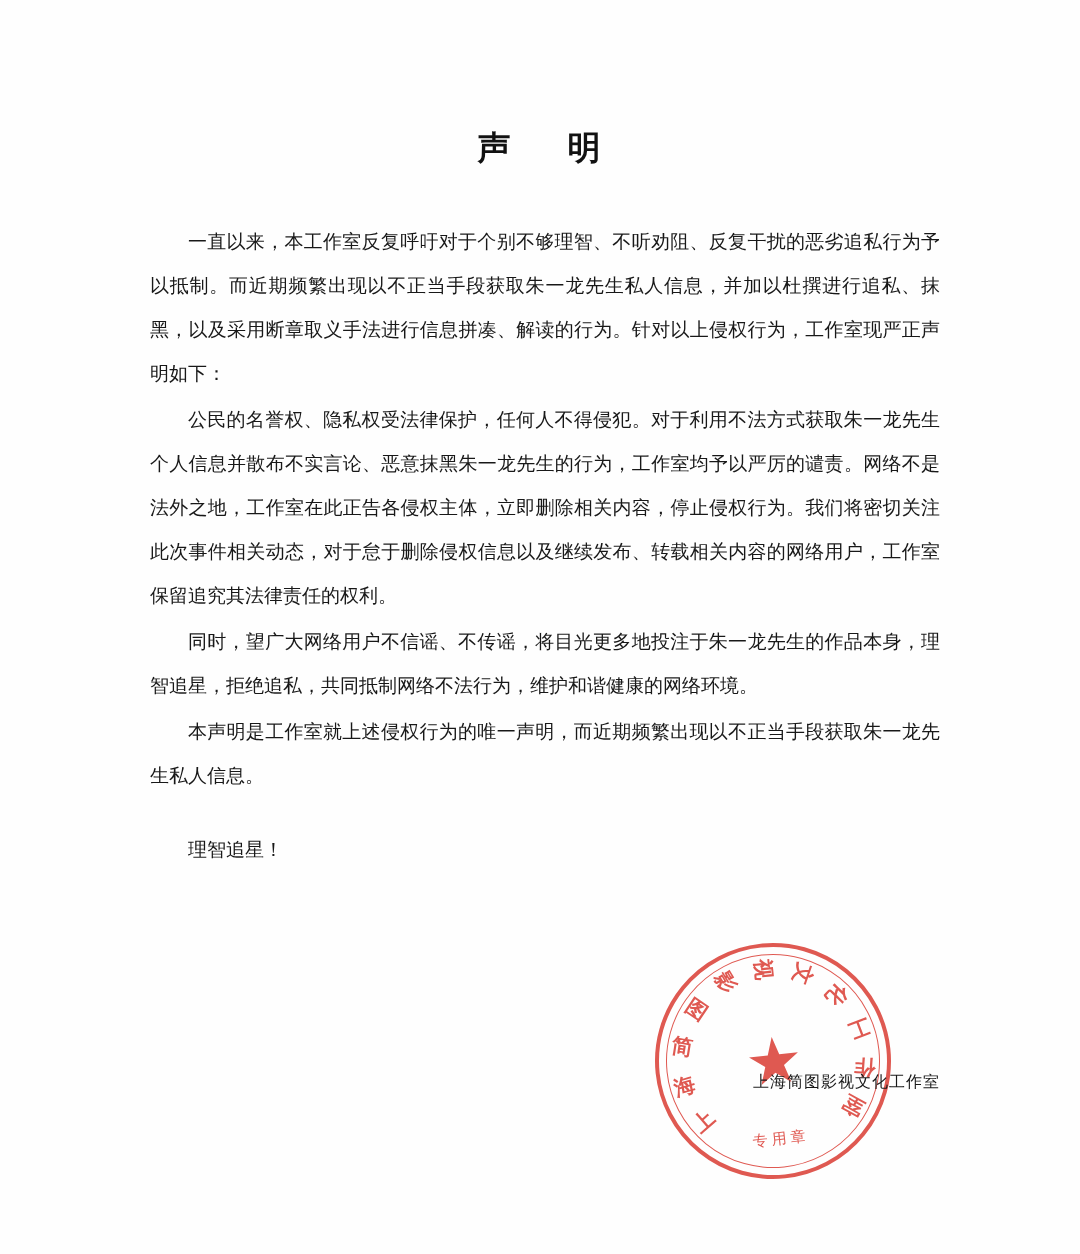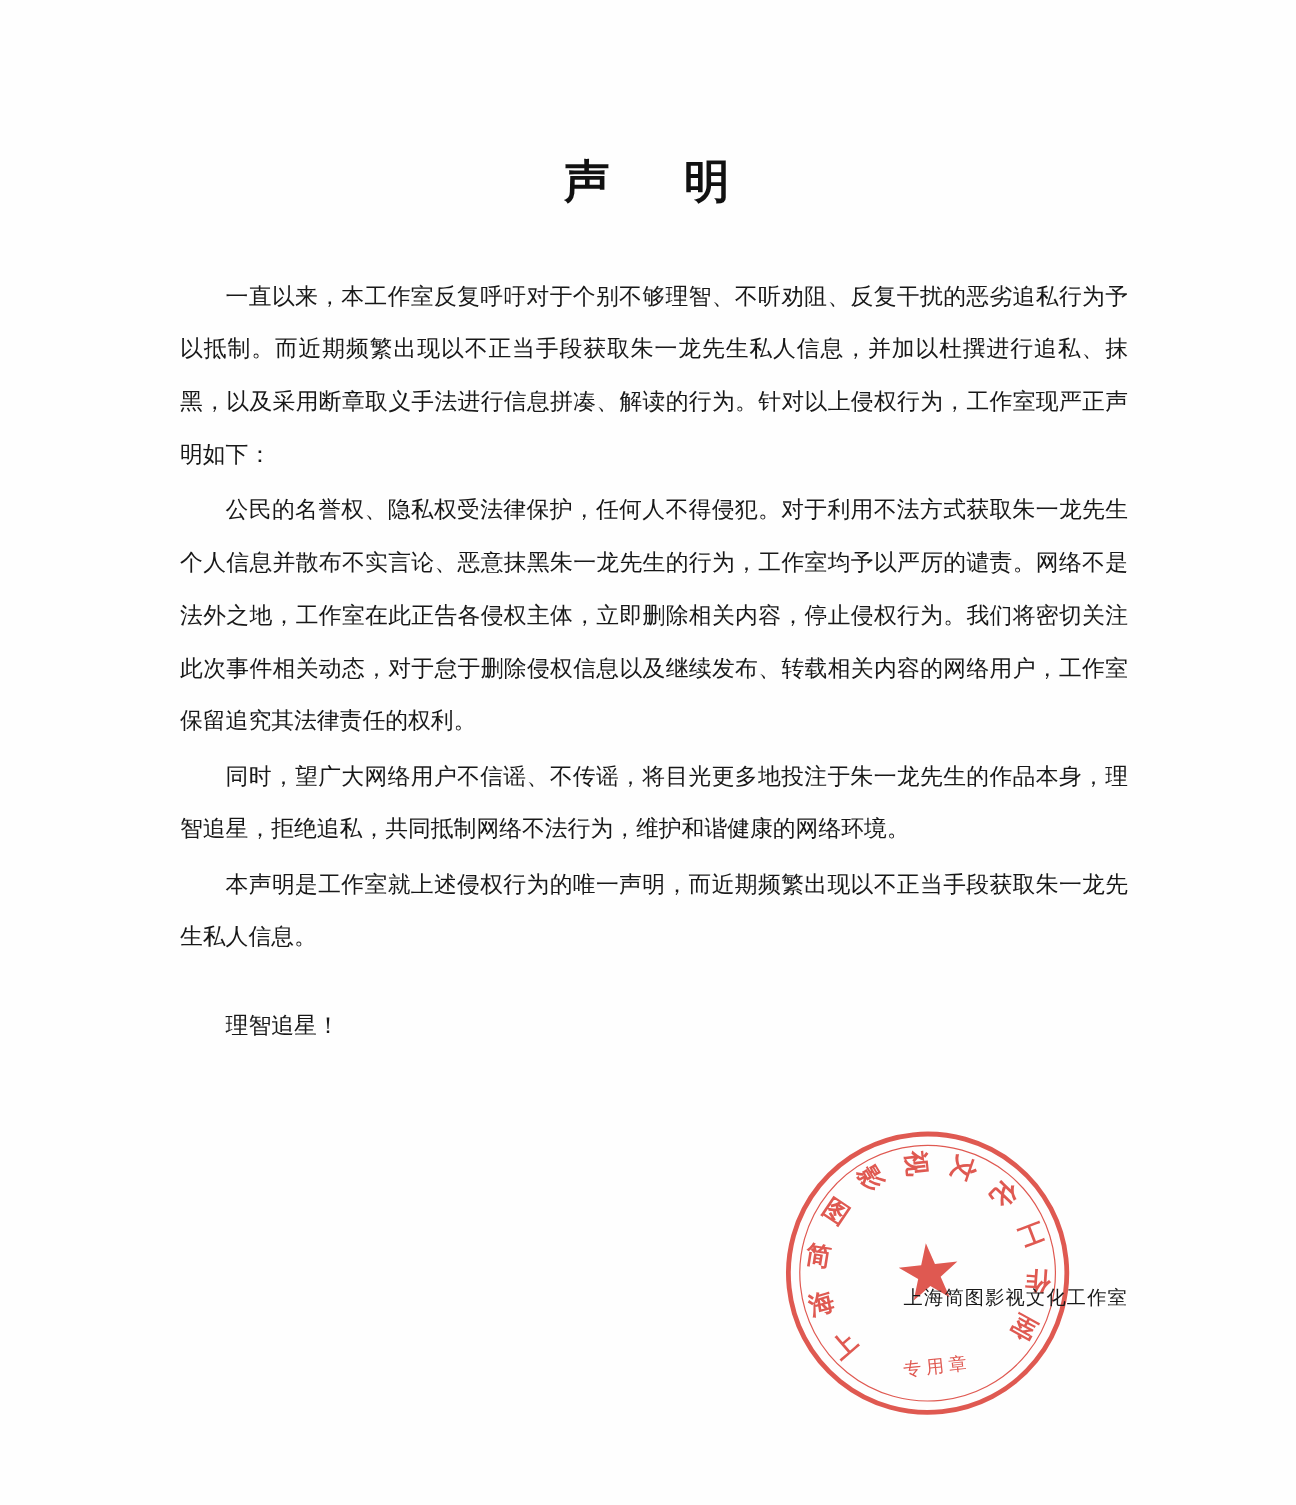--- a/index.html
+++ b/index.html
@@ -22,21 +22,21 @@
   }
   .doc {
     position: absolute;
     left: 150px;
     top: 0;
     width: 790px;
     height: 100%;
   }
   .title {
     text-align: center;
-    font-size: 38px;
+    font-size: 33px;
     font-weight: bold;
     letter-spacing: 12px;
     margin-top: 126px;
     margin-bottom: 0;
     color: #111;
   }
   .body-text {
     margin-top: 48px;
     font-size: 19px;
     line-height: 44px;

